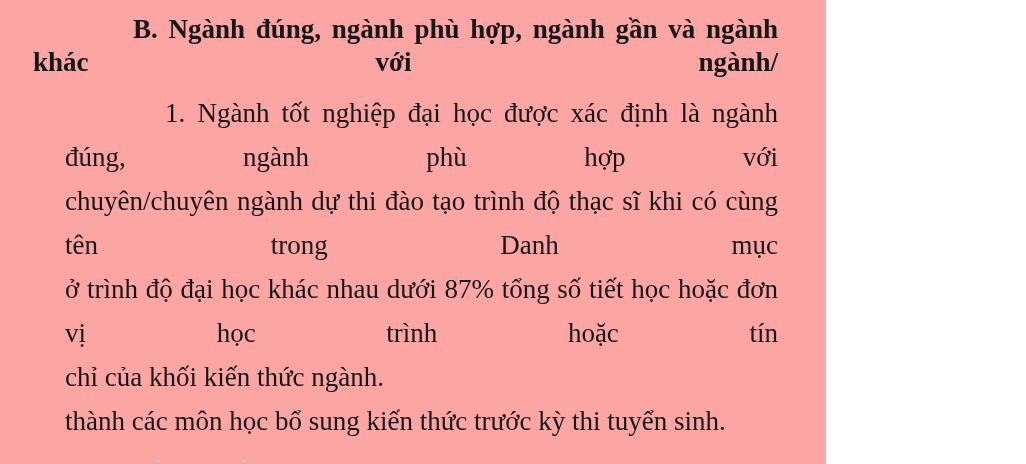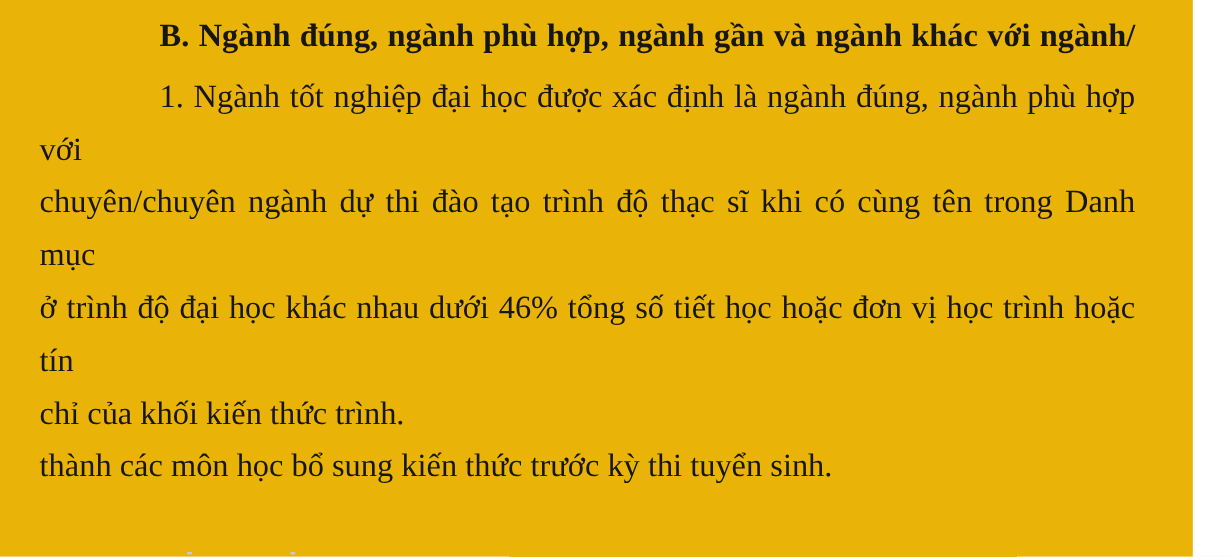--- a/index.html
+++ b/index.html
@@ -2,38 +2,39 @@
 <html lang="vi"><head>
 <meta charset="utf-8">
 <style>
   html, body {
     margin: 0;
     padding: 0;
     background: #ffffff;
   }
   .page {
     position: relative;
-    width: 994px;
+    width: 826px;
     height: 464px;
     box-sizing: border-box;
-    background: #eab308;
+    background: #fca5a5;
     padding: 13px 48px 0 33px;
     font-family: "Liberation Serif", "DejaVu Serif", serif;
     color: #161616;
     overflow: hidden;
   }
   .heading .line {
     font-size: 27px;
     font-weight: 700;
     line-height: 33px;
   }
   .para .line {
     font-size: 27px;
     font-weight: 400;
     line-height: 44px;
+    margin-left: 32px;
   }
   .indent {
     text-indent: 100px;
   }
   
   .jl {
     text-align: justify;
     text-align-last: justify;
   }
   .para-1 {
@@ -57,22 +58,22 @@
 
 <div class="page">
 
   <div class="heading">
     <div class="line jl indent">B. Ngành đúng, ngành phù hợp, ngành gần và ngành khác với ngành/</div>
   </div>
 
   <div class="para para-1">
     <div class="line jl indent">1. Ngành tốt nghiệp đại học được xác định là ngành đúng, ngành phù hợp với</div>
     <div class="line jl">chuyên/chuyên ngành dự thi đào tạo trình độ thạc sĩ khi có cùng tên trong Danh mục</div>
-    <div class="line jl">ở trình độ đại học khác nhau dưới 46% tổng số tiết học hoặc đơn vị học trình hoặc tín</div>
-    <div class="line">chỉ của khối kiến thức trình.</div>
+    <div class="line jl">ở trình độ đại học khác nhau dưới 87% tổng số tiết học hoặc đơn vị học trình hoặc tín</div>
+    <div class="line">chỉ của khối kiến thức ngành.</div>
   </div>
 
   <div class="para para-2">
     <div class="line">thành các môn học bổ sung kiến thức trước kỳ thi tuyển sinh.</div>
   </div>
 
   <div class="cutoff-speck speck-a"></div>
   <div class="cutoff-speck speck-b"></div>
 
 </div>

